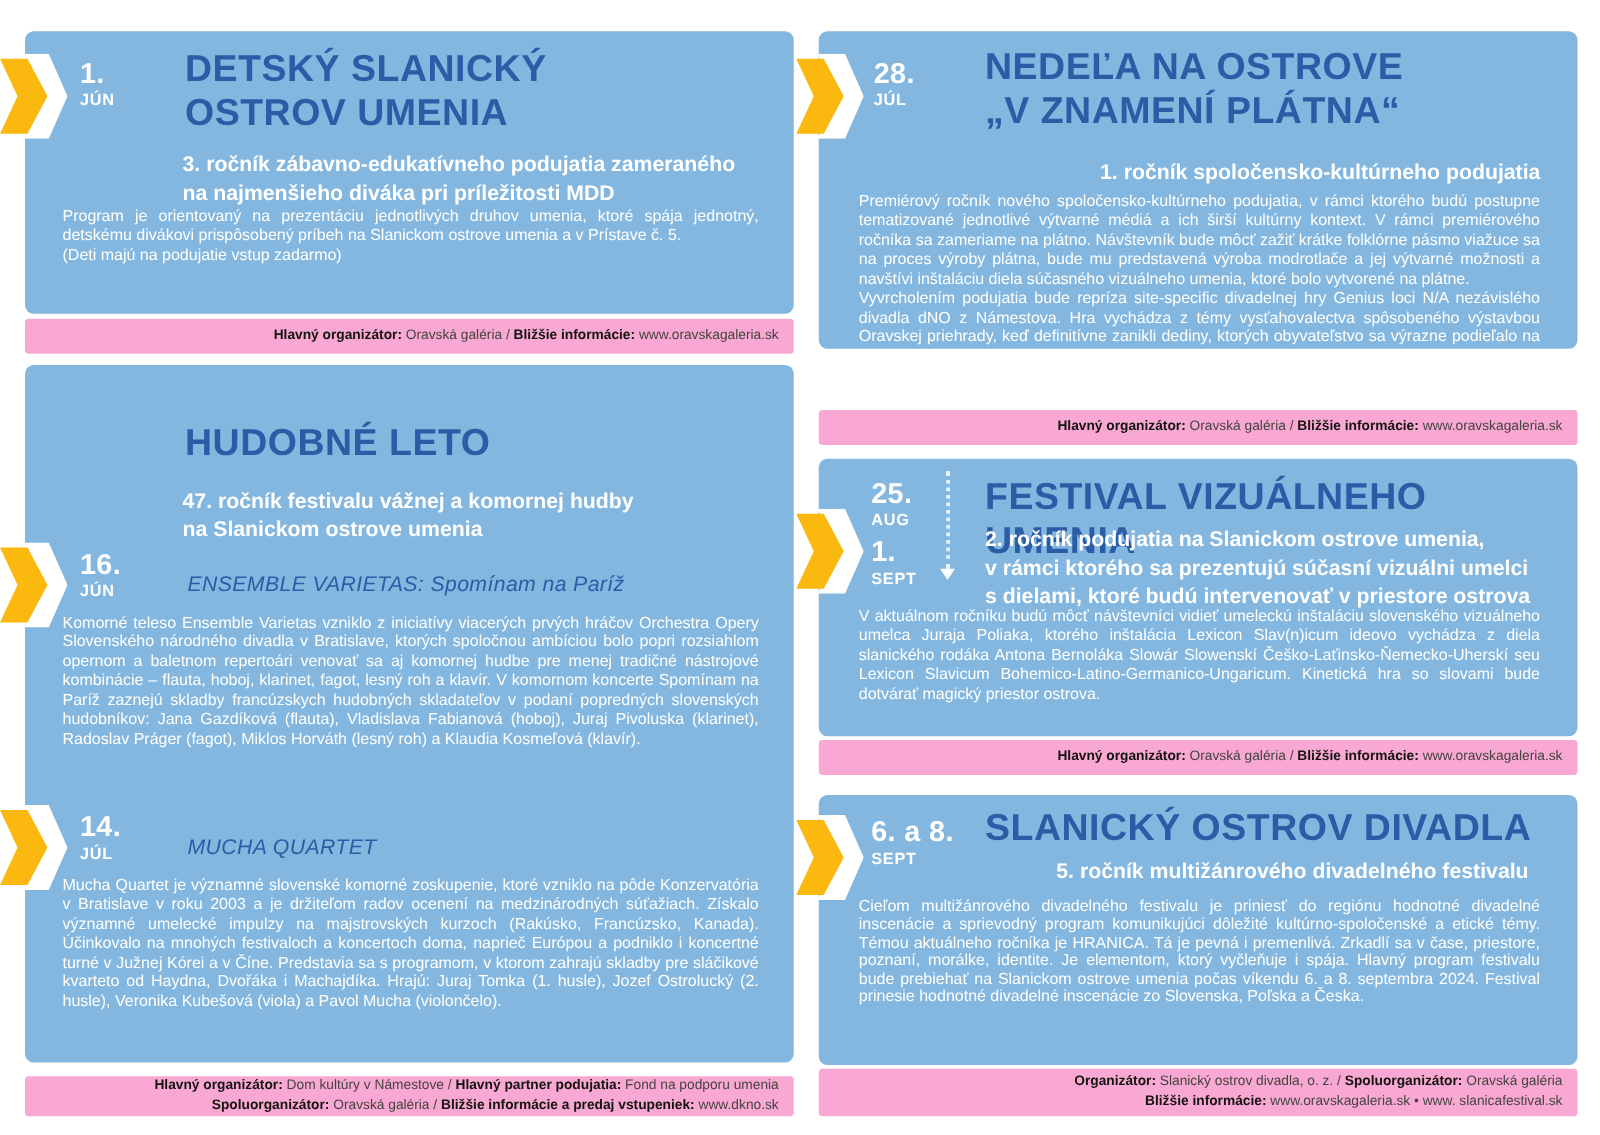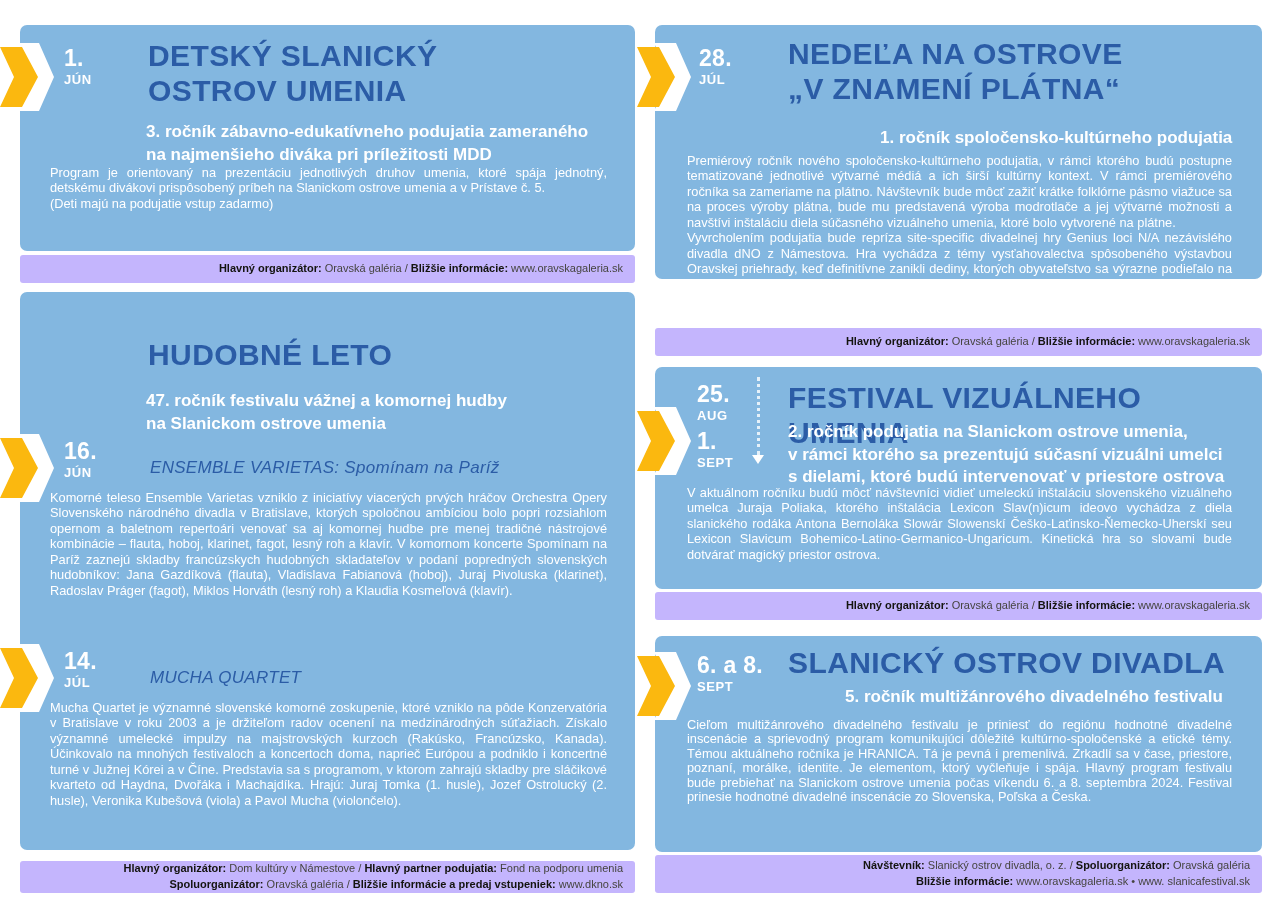--- a/index.html
+++ b/index.html
@@ -7,21 +7,21 @@
     position:relative; width:1280px; height:908px; background:#ffffff;
     overflow:hidden; font-family:"Liberation Sans", sans-serif;
   }
   .card { position:absolute; }
   .card .blue {
     position:absolute; left:0; right:0; top:0;
     background:#83b7e0; border-radius:7px;
   }
   .strip {
     position:absolute; left:0; right:0; bottom:0;
-    background:#c4b5fd; border-radius:3px;
+    background:#f9a8d4; border-radius:3px;
     display:flex; flex-direction:column; justify-content:center;
     text-align:right; padding:0 12px; box-sizing:border-box;
     font-size:11px; color:#45443f;
   }
   .strip .line { line-height:1.45; white-space:nowrap; }
   .strip .fb { font-weight:bold; color:#14140f; }
 
   .marker { position:absolute; width:54px; height:68px; pointer-events:none; }
 
   .datebox { position:absolute; color:#ffffff; }
@@ -202,18 +202,18 @@
       </div>
       <div class="datebox" style="left:42px;top:18px">
         <div class="d">6. a 8.</div>
         <div class="m">SEPT</div>
       </div>
       <div class="title" style="left:133px;top:10px">SLANICKÝ OSTROV DIVADLA</div>
       <div class="subtitle" style="left:190px;top:50px;width:400px">5. ročník multižánrového divadelného festivalu</div>
       <div class="body" style="left:32px;top:82px;width:545px;line-height:1.13">Cieľom multižánrového divadelného festivalu je priniesť do regiónu hodnotné divadelné inscenácie a sprievodný program komunikujúci dôležité kultúrno-spoločenské a etické témy. Témou aktuálneho ročníka je HRANICA. Tá je pevná i premenlivá. Zrkadlí sa v čase, priestore, poznaní, morálke, identite. Je elementom, ktorý vyčleňuje i spája.  Hlavný program festivalu bude prebiehať na Slanickom ostrove umenia počas víkendu 6. a 8. septembra 2024. Festival prinesie hodnotné divadelné inscenácie zo Slovenska, Poľska a Česka.</div>
     </div>
     <div class="strip">
-      <div class="line"><span class="fb">Návštevník:</span><span> Slanický ostrov divadla, o. z. / </span><span class="fb">Spoluorganizátor:</span><span> Oravská galéria</span></div>
+      <div class="line"><span class="fb">Organizátor:</span><span> Slanický ostrov divadla, o. z. / </span><span class="fb">Spoluorganizátor:</span><span> Oravská galéria</span></div>
       <div class="line"><span class="fb">Bližšie informácie:</span><span> www.oravskagaleria.sk • www. slanicafestival.sk</span></div>
     </div>
   </div>
 
 </div>
 
 </body></html>

